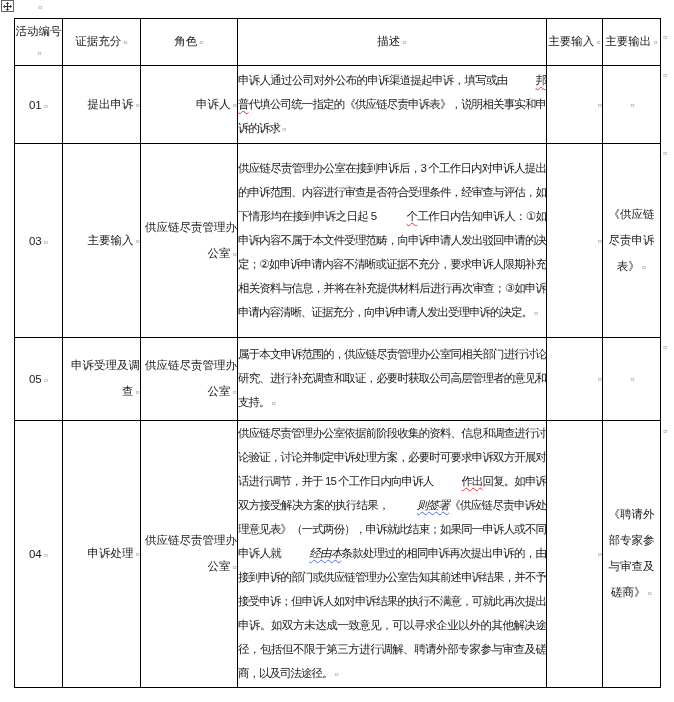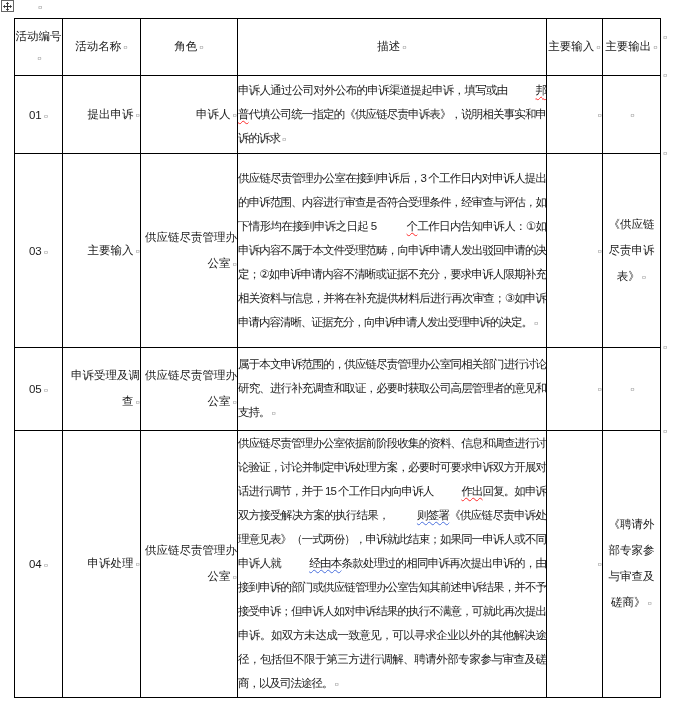--- a/index.html
+++ b/index.html
@@ -39,21 +39,21 @@
     border:1.5px solid var(--border,#000);
   }
   table.doc td,table.doc th{
     border:1px solid var(--border,#000);
     vertical-align:middle;
     padding:0;
     overflow:hidden;
     box-sizing:border-box;
     font-weight:normal;
   }
-  tr.hrow{height:57px;}
+  tr.hrow{height:47px;}
   tr.r0{height:78px;}
   tr.r1{height:194px;}
   tr.r2{height:83px;}
   tr.r3{height:265px;}
   .hcell{
     font-weight:bold;font-size:11.5px;line-height:21px;
     text-align:center;padding:0 5px;
   }
   .c-center{
     font-size:11.5px;line-height:26px;text-align:right;padding:0 4px;
@@ -61,21 +61,21 @@
   .c-id{font-weight:bold;font-size:11.5px;text-align:center;}
   .c-desc{
     font-size:11.5px;letter-spacing:-1px;line-height:24px;
     text-align:justify;padding:0 7px 0 8px;
   }
   .c-out{
     font-size:11.5px;line-height:26px;text-align:center;padding:0 4px;
   }
   .sq{text-decoration-line:underline;text-decoration-style:wavy;text-decoration-skip-ink:none;text-underline-offset:2px;text-decoration-thickness:1px;margin-left:28px;}
   .sq-red{text-decoration-color:var(--squiggle_red,#ff2a2a);}
-  .sq-blue{text-decoration-color:var(--squiggle_blue,#4a6fdc);}
+  .sq-blue{text-decoration-color:var(--squiggle_blue,#4a6fdc);font-style:italic;}
 </style>
 </head>
 <body>
 
 <div class="page">
 
   <div class="tbl-handle">
     <svg width="9" height="9" viewBox="0 0 18 18" fill="none" stroke="#333" stroke-width="2">
       <path d="M9 1 L9 17 M1 9 L17 9"></path>
       <path d="M9 1 L6 4 M9 1 L12 4 M9 17 L6 14 M9 17 L12 14 M1 9 L4 6 M1 9 L4 12 M17 9 L14 6 M17 9 L14 12" stroke-width="1.6"></path>
@@ -90,21 +90,21 @@
         <col style="width:78px">
         <col style="width:97px">
       <col style="width:309px">
         <col style="width:56px">
         <col style="width:58px">
     </colgroup>
 
     <tbody>
         <tr class="hrow">
       <th class="hcell"><span>活动编号</span><span class="eom">¤</span></th>
-      <th class="hcell"><span>活动名称</span><span class="eom">¤</span></th>
+      <th class="hcell"><span>证据充分</span><span class="eom">¤</span></th>
       <th class="hcell"><span>角色</span><span class="eom">¤</span></th>
       <th class="hcell"><span>描述</span><span class="eom">¤</span></th>
       <th class="hcell"><span>主要输入</span><span class="eom">¤</span></th>
       <th class="hcell"><span>主要输出</span><span class="eom">¤</span></th>
     </tr>
 
     <tr class="r0">
       <td class="c-id"><span>01</span><span class="eom">¤</span></td>
       <td class="c-center"><span>提出申诉</span><span class="eom">¤</span></td>
       <td class="c-center"><span>申诉人</span><span class="eom">¤</span></td>

